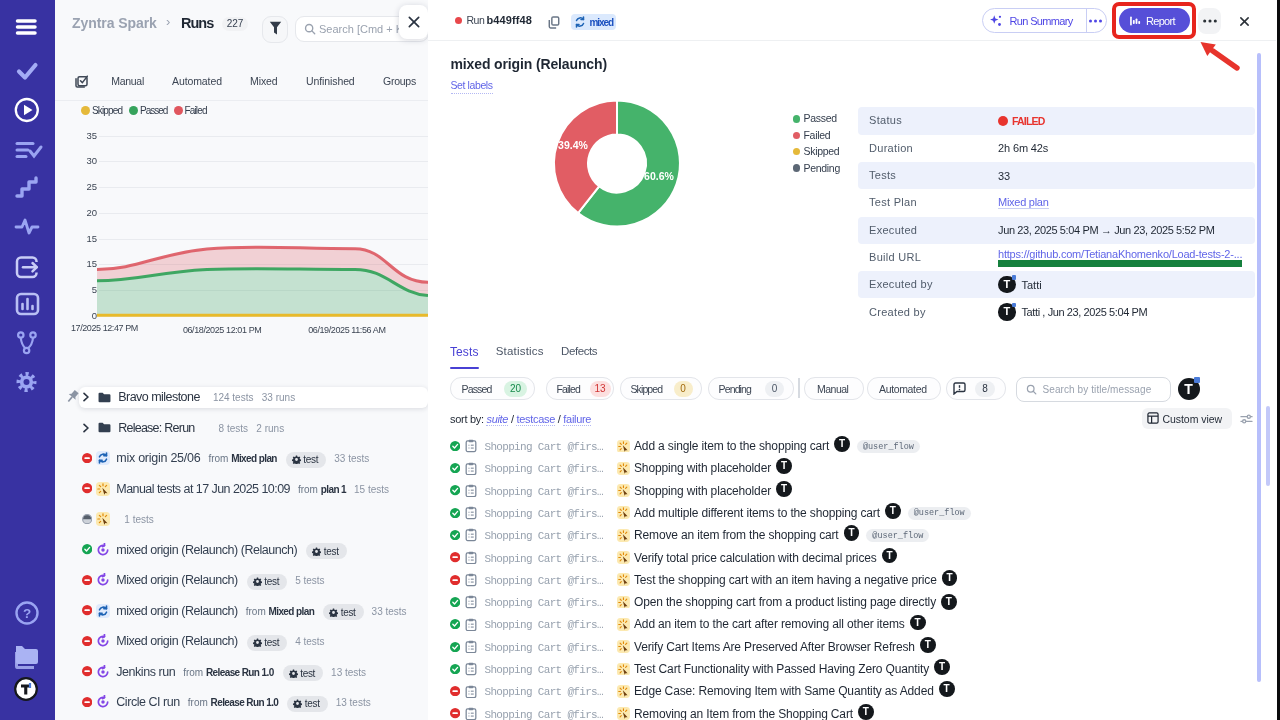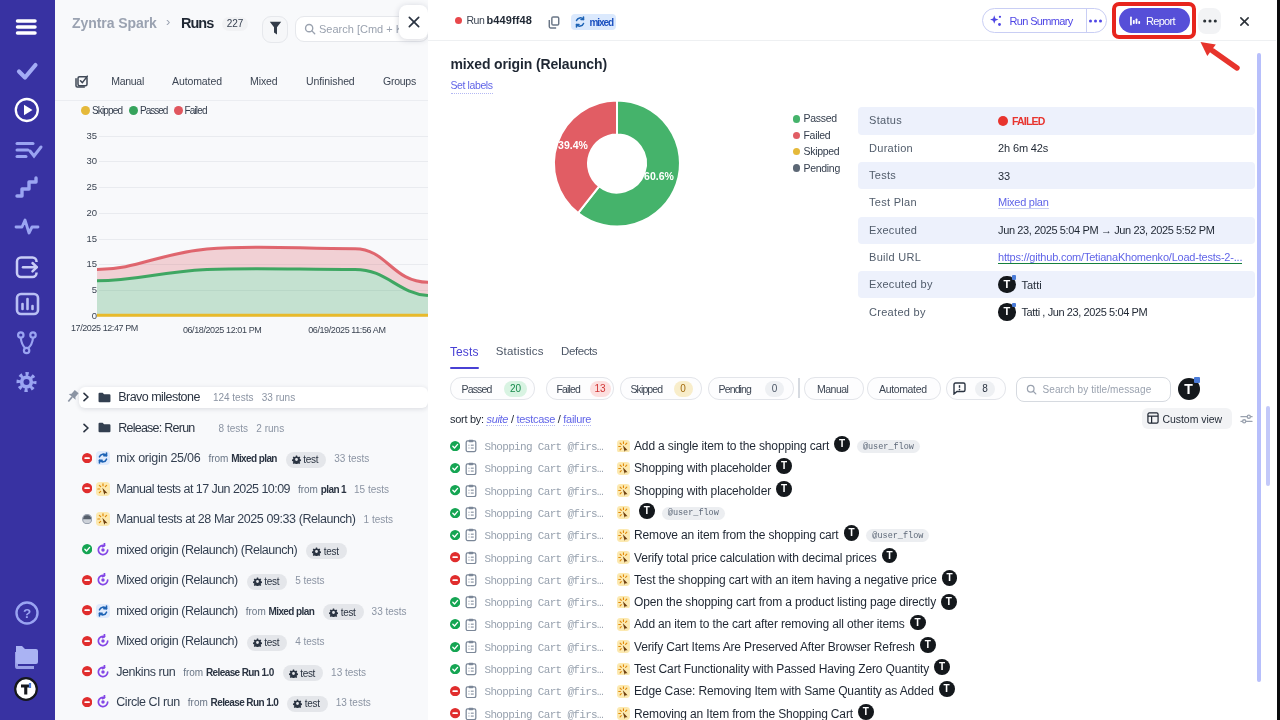--- a/index.html
+++ b/index.html
@@ -236,21 +236,20 @@
             <g stroke="#e08908" stroke-width="1.3" stroke-linecap="round">
               <line x1="7.5" y1="2" x2="7.5" y2="4"></line>
               <line x1="3.6" y1="3.6" x2="5" y2="5"></line>
               <line x1="2" y1="7.5" x2="4" y2="7.5"></line>
               <line x1="3.6" y1="11.4" x2="5" y2="10"></line>
               <line x1="11.4" y1="3.6" x2="10" y2="5"></line>
             </g>
             <path d="M 6.8 6.2 L 12.3 12 L 9.9 11.8 L 8.9 13.6 Z" fill="#6e4010"></path>
           </svg>
         </span>
-        <span style="font-size:12.5px;color:#333f50;letter-spacing:-0.42px;line-height:20px;">Manual tests at 28 Mar 2025 09:33 (Relaunch)</span>
         <span style="font-size:10px;color:#8b94a3;margin-left:8px;line-height:20px;padding-top:1px;">1 tests</span>
       </div>
       <div class="abs" style="left:82px;top:539.5px;height:20px;white-space:nowrap;display:flex;">
         <span style="margin:4.8px 3.5px 0 0;">
           <svg width="10.3" height="10.3" viewBox="0 0 13 13" style="display:block">
             <circle cx="6.5" cy="6.5" r="6.5" fill="#15a553"></circle>
             <path d="M 3.6 6.7 L 5.7 8.8 L 9.6 4.3" fill="none" stroke="#fff" stroke-width="1.7" stroke-linecap="round" stroke-linejoin="round"></path>
           </svg>
         </span>
         <span style="margin:3px 6.5px 0 0;">
@@ -492,21 +491,21 @@
       <div class="abs" style="left:998px;top:196.3px;font-size:11px;white-space:nowrap;display:flex;align-items:center;height:13px;">
         <span style="color:#6165e8;letter-spacing:-0.27px;border-bottom:1px solid #c9cef4;">Mixed plan</span>
       </div>
       <div class="abs" style="left:858.4px;top:216.6px;width:396.4px;height:27.3px;background:#edf1fc;border-radius:4px;"></div>
       <div class="abs" style="left:869px;top:223.6px;font-size:11px;color:#515c6b;letter-spacing:0.3px;">Executed</div>
       <div class="abs" style="left:998px;top:223.6px;font-size:11px;white-space:nowrap;display:flex;align-items:center;height:13px;">
         <span style="color:#1f2733;letter-spacing:-0.37px;">Jun 23, 2025 5:04 PM → Jun 23, 2025 5:52 PM</span>
       </div>
       <div class="abs" style="left:869px;top:250.9px;font-size:11px;color:#515c6b;letter-spacing:0.3px;">Build URL</div>
       <div class="abs" style="left:998px;top:250.9px;font-size:11px;white-space:nowrap;display:flex;align-items:center;height:13px;">
-        <span style="color:#6165e8;letter-spacing:-0.21px;border-bottom:1px solid #15803d;">https://github.com/TetianaKhomenko/Load-tests-2-...</span>
+        <span style="color:#6165e8;letter-spacing:-0.21px;border-bottom:7px solid #15803d;">https://github.com/TetianaKhomenko/Load-tests-2-...</span>
       </div>
       <div class="abs" style="left:858.4px;top:271.2px;width:396.4px;height:27.3px;background:#edf1fc;border-radius:4px;"></div>
       <div class="abs" style="left:869px;top:278.2px;font-size:11px;color:#515c6b;letter-spacing:0.3px;">Executed by</div>
       <div class="abs" style="left:998px;top:278.2px;font-size:11px;white-space:nowrap;display:flex;align-items:center;height:13px;">
         <span style="position:relative;display:inline-block;width:17.5px;height:17.5px;">
           <span class="avatar" style="width:17.5px;height:17.5px;font-size:11px;line-height:17.5px;position:absolute;left:0;top:0;">T</span>
           <span style="position:absolute;right:-0.5px;top:-0.5px;width:4.5px;height:4.5px;background:#4a7bd8;border-radius:1px;"></span>
         </span>
         <span style="color:#1f2733;margin-left:6px;">Tatti</span>
       </div>
@@ -714,20 +713,21 @@
             <line x1="7.5" y1="2" x2="7.5" y2="4"></line>
             <line x1="3.6" y1="3.6" x2="5" y2="5"></line>
             <line x1="2" y1="7.5" x2="4" y2="7.5"></line>
             <line x1="3.6" y1="11.4" x2="5" y2="10"></line>
             <line x1="11.4" y1="3.6" x2="10" y2="5"></line>
           </g>
           <path d="M 6.8 6.2 L 12.3 12 L 9.9 11.8 L 8.9 13.6 Z" fill="#6e4010"></path>
         </svg>
       </div>
       <div class="abs" style="left:634px;top:504.9px;height:16px;white-space:nowrap;display:flex;align-items:center;">
+        <span style="font-size:12px;color:#1f2733;font-weight:500;letter-spacing:-0.15px;line-height:16px;">Add multiple different items to the shopping cart</span>
         <span style="margin:0 0 0 5px;"><span style="position:relative;display:inline-block;width:15.8px;height:15.8px;"><span class="avatar" style="width:15.8px;height:15.8px;font-size:10px;line-height:15.8px;position:absolute;left:0;top:0;">T</span></span></span>
         <span class="mono" style="display:inline-flex;align-items:center;background:#eceef1;border-radius:7px;height:13.5px;padding:0 6px;font-size:8.5px;color:#5d6878;margin-left:7px;margin-top:1px;">@user_flow</span>
       </div>
       <div class="abs" style="left:449.8px;top:530.0px;">
         <svg width="10.3" height="10.3" viewBox="0 0 13 13" style="display:block">
           <circle cx="6.5" cy="6.5" r="6.5" fill="#15a553"></circle>
           <path d="M 3.6 6.7 L 5.7 8.8 L 9.6 4.3" fill="none" stroke="#fff" stroke-width="1.7" stroke-linecap="round" stroke-linejoin="round"></path>
         </svg>
       </div>
       <div class="abs" style="left:465.4px;top:528.4px;">

